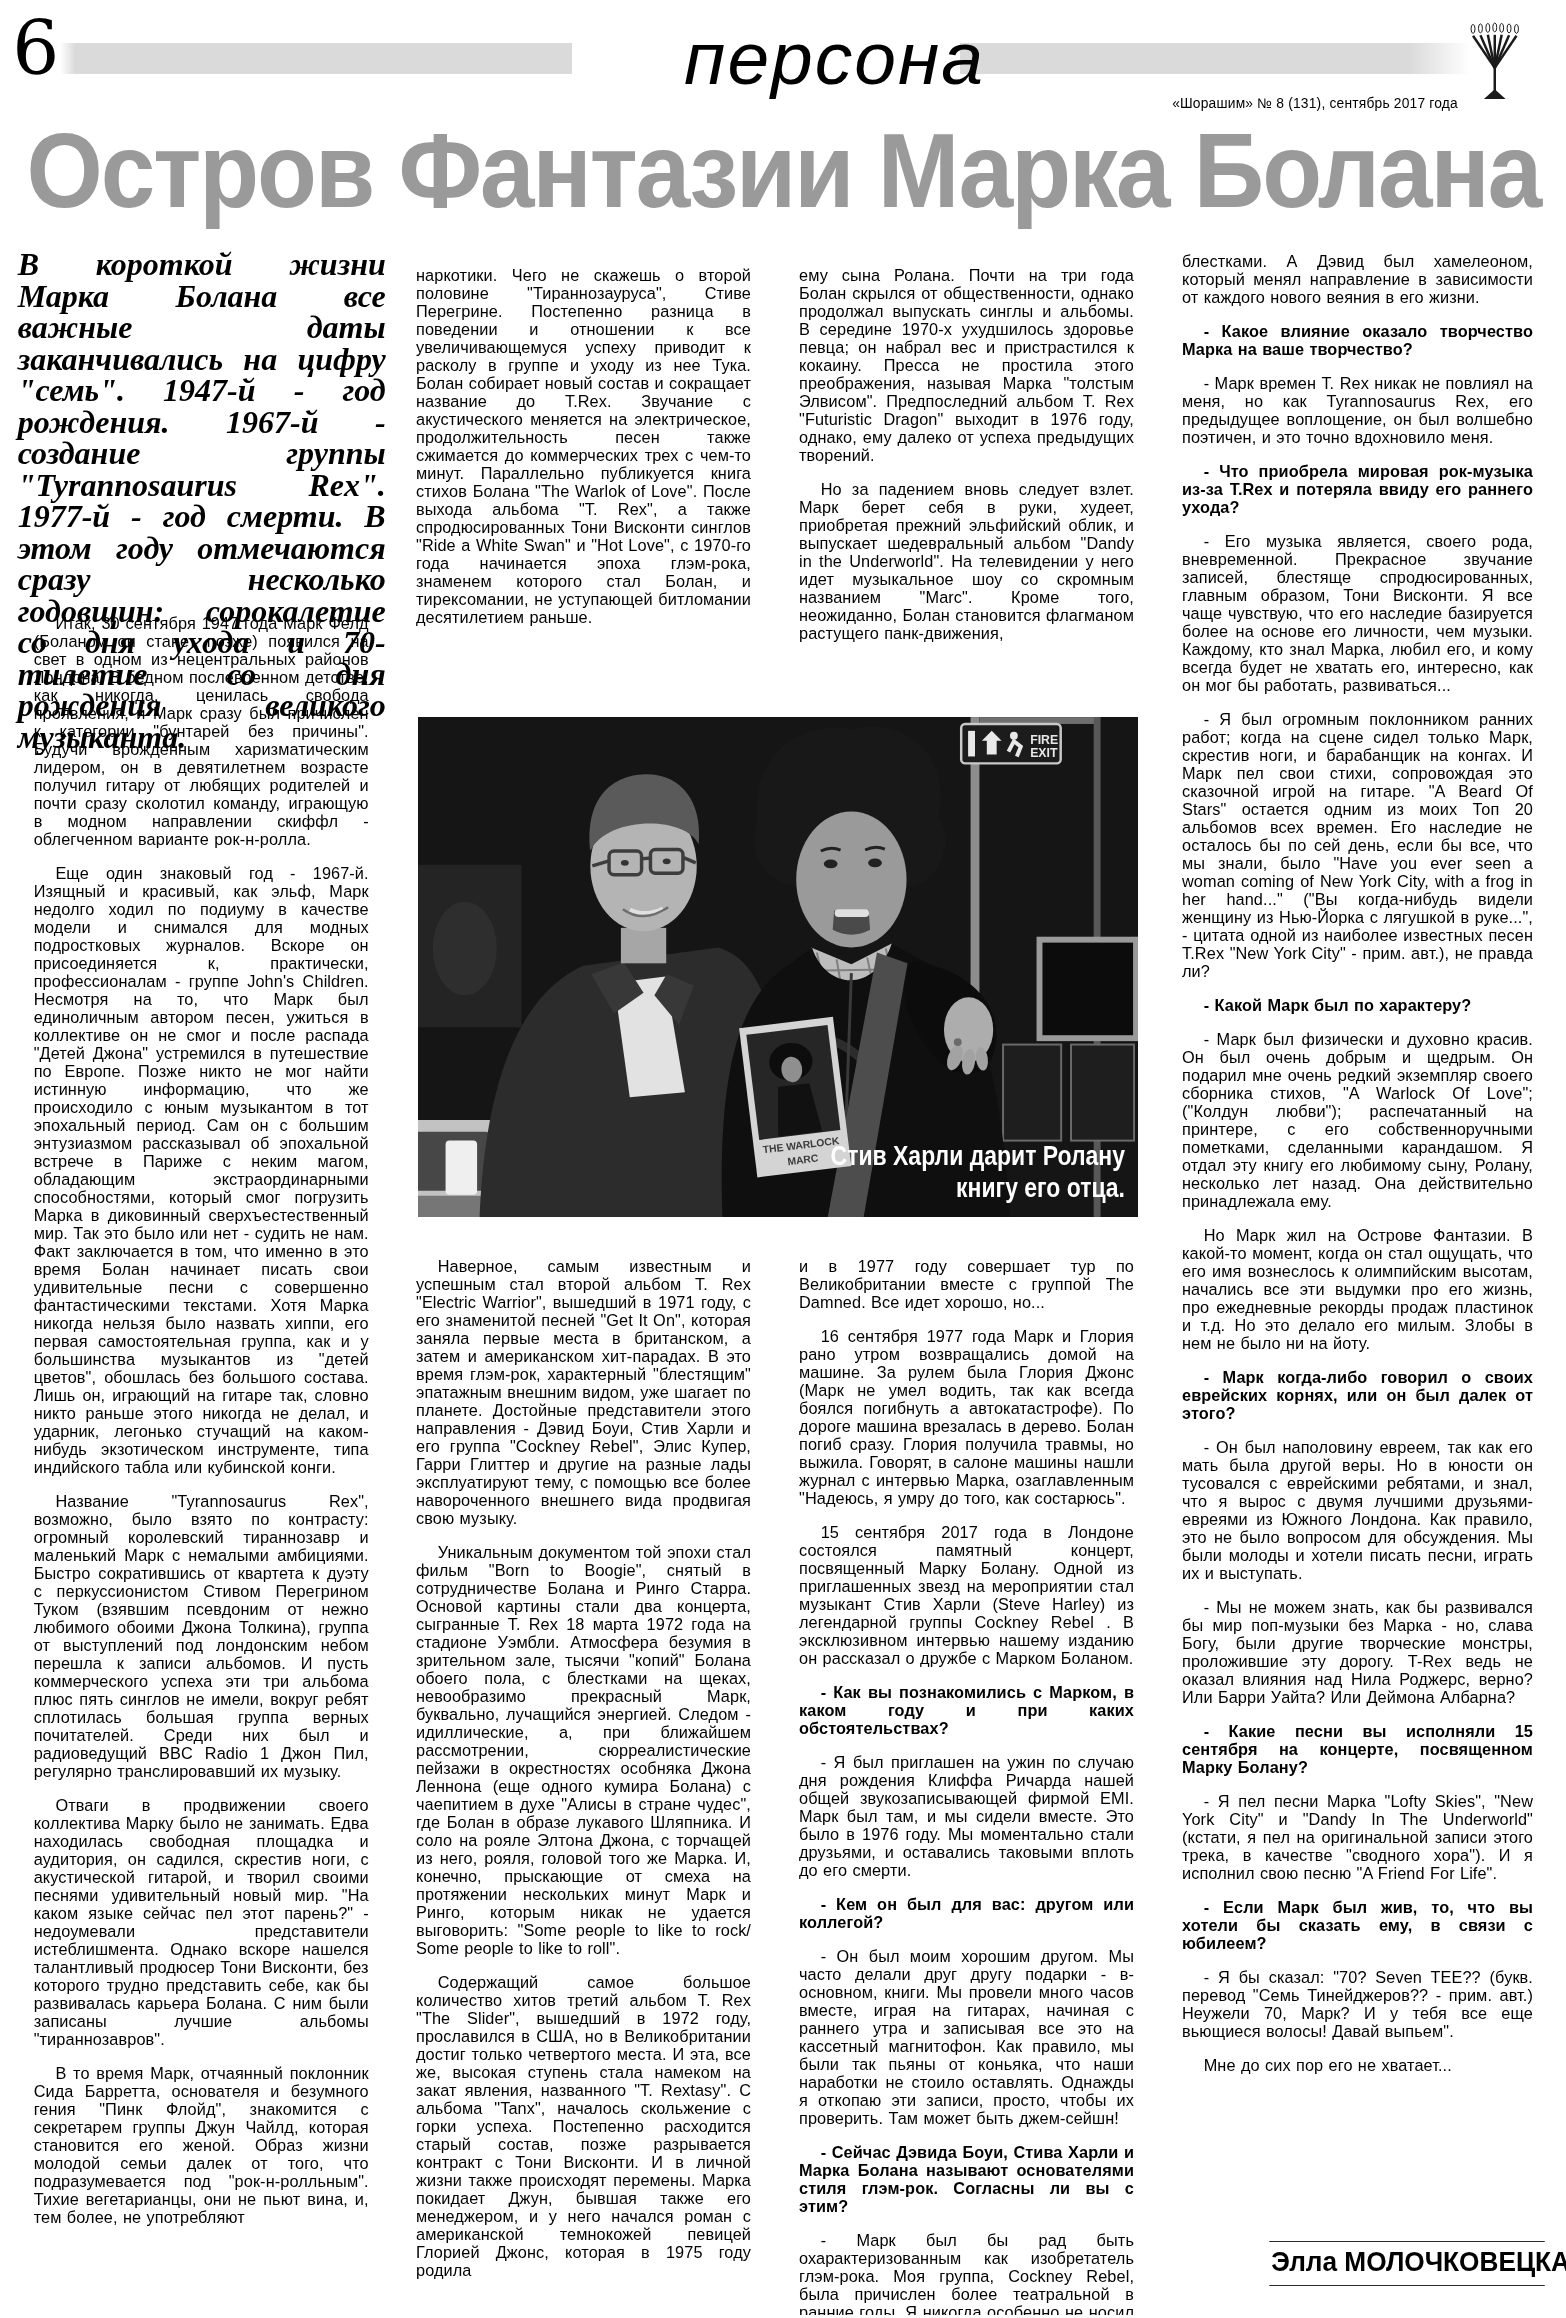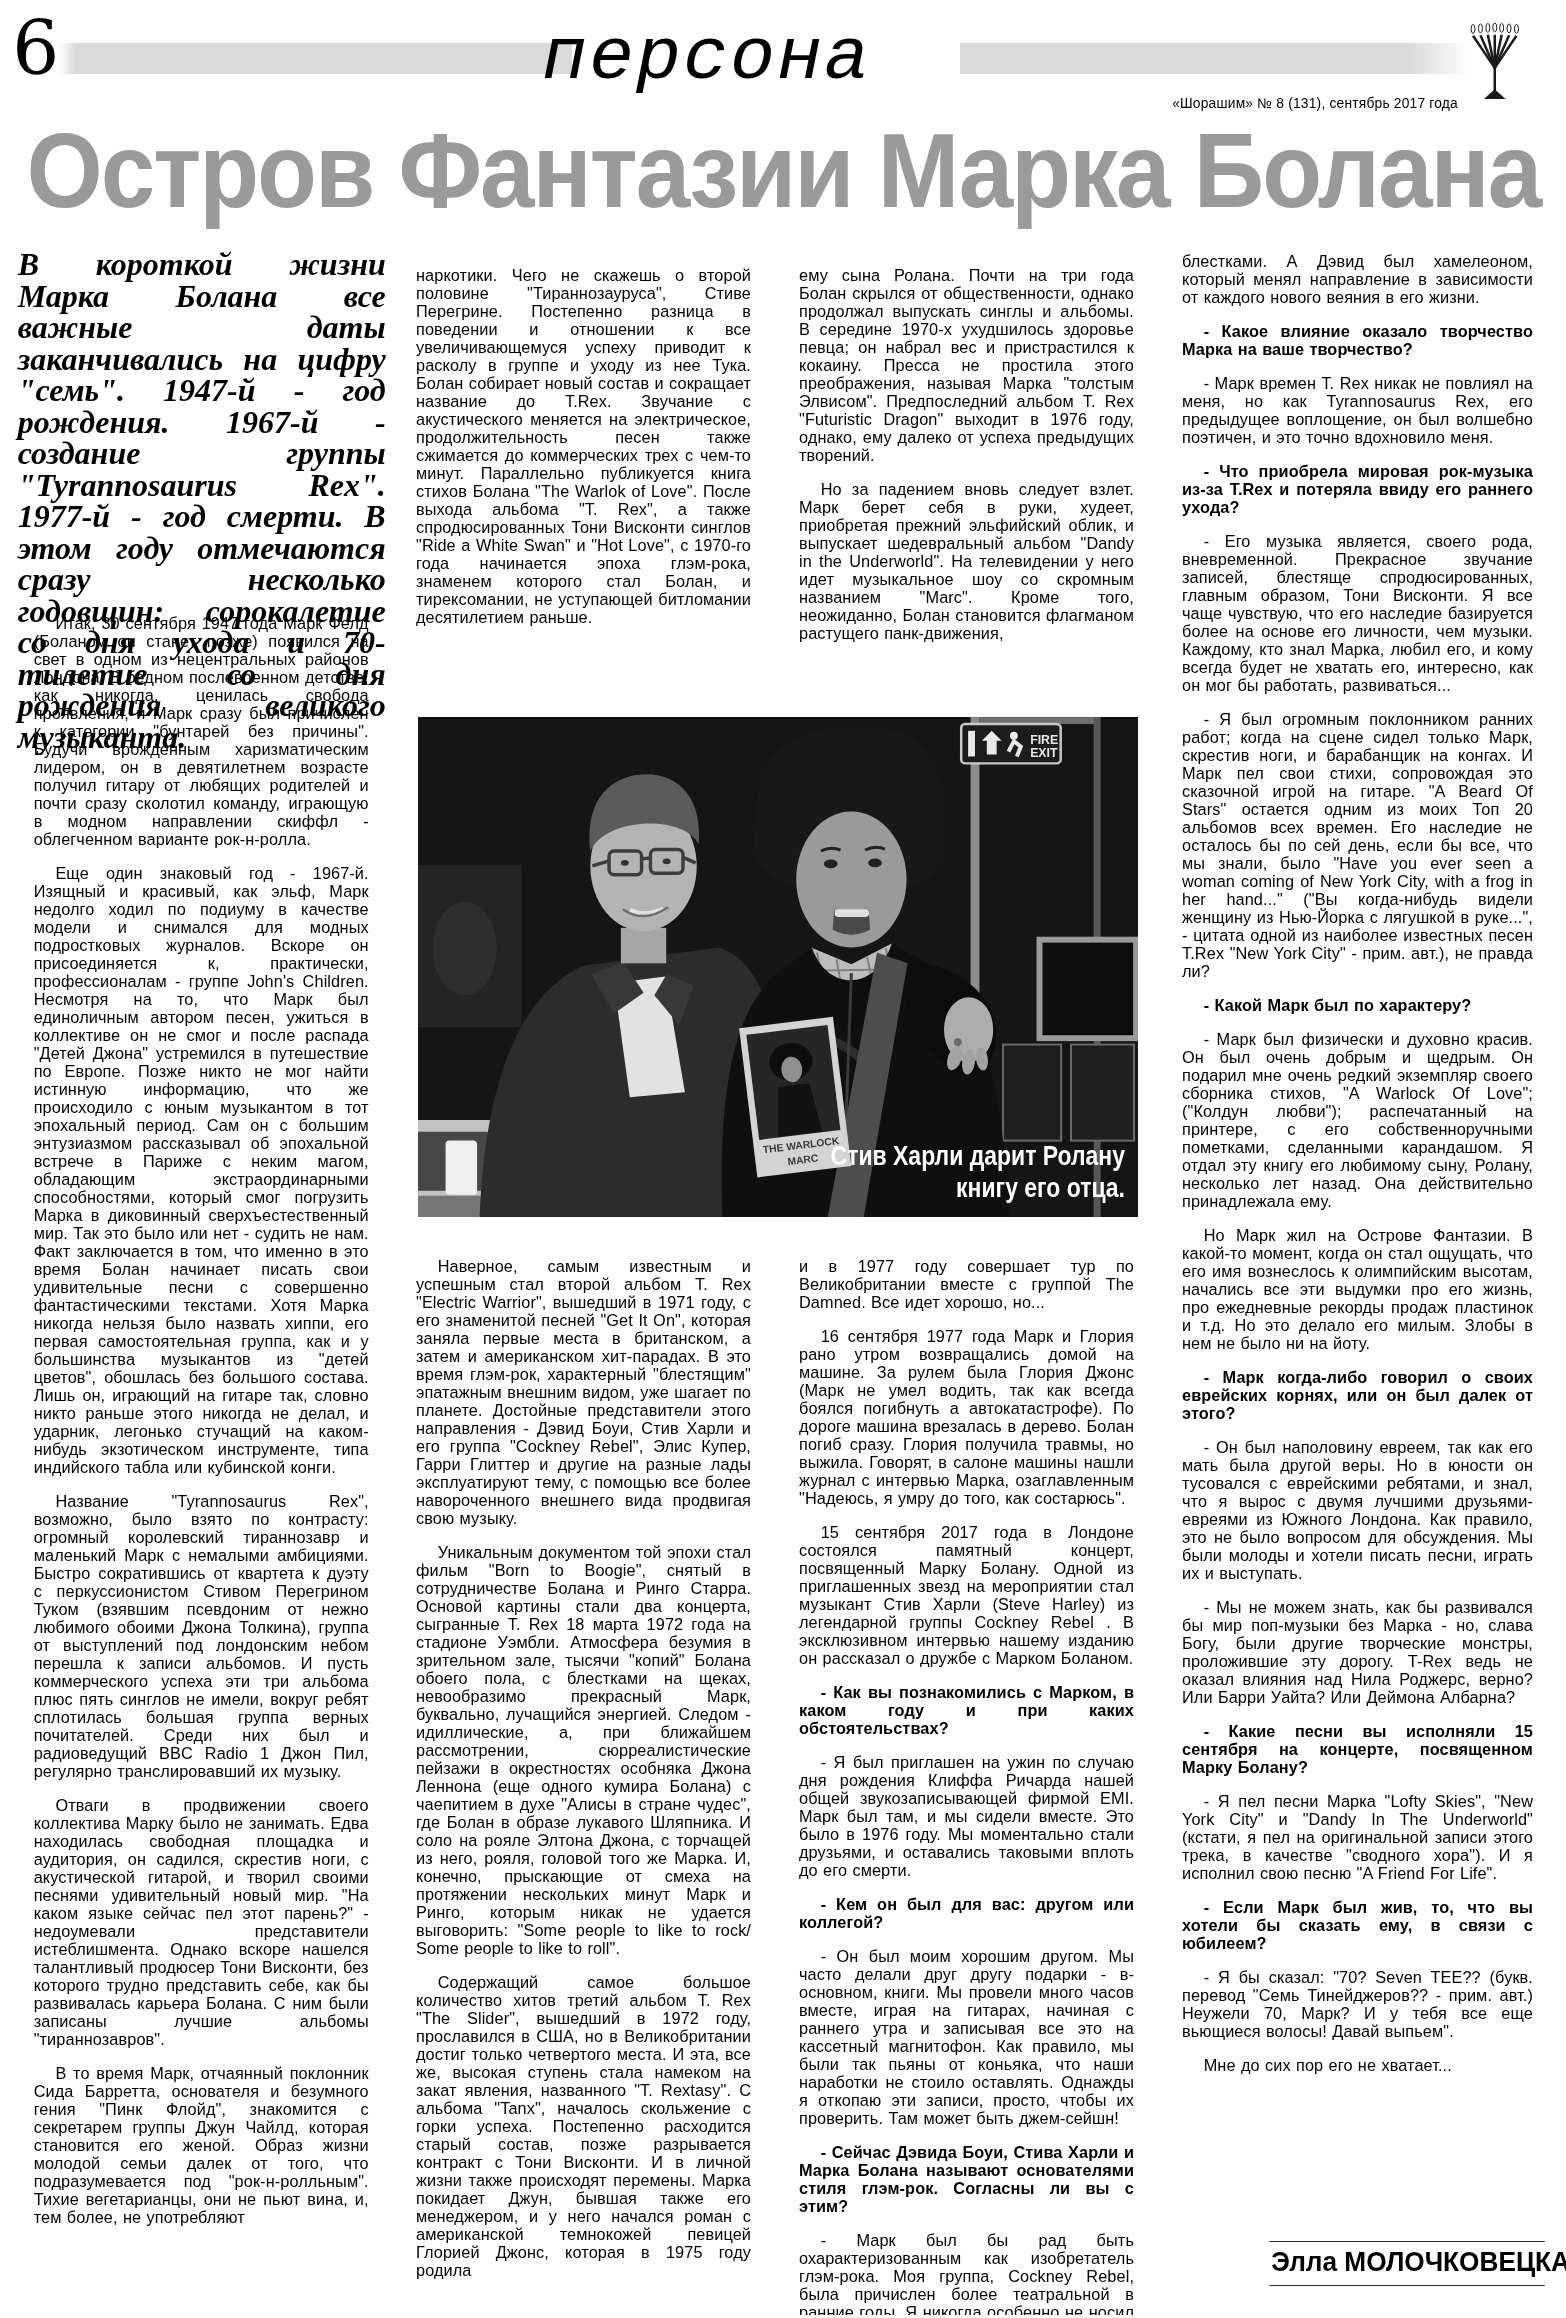--- a/index.html
+++ b/index.html
@@ -4,22 +4,22 @@
 <style>
   html,body{margin:0;padding:0;background:#e8e8e8;}
   #page{position:relative;width:1566px;height:2319px;background:#ffffff;overflow:hidden;
         font-family:"Liberation Sans",sans-serif;color:#000;}
   
   .page-number{position:absolute;left:12.3px;top:10.8px;font-family:"DejaVu Serif",serif;
         font-size:74px;line-height:1;font-weight:400;}
   .bar{position:absolute;top:43px;height:30.5px;background:#dadada;}
   .bar.left{left:60px;width:512px;background:linear-gradient(90deg,rgba(218,218,218,0) 0,#dadada 3%,#dadada 100%);}
   .bar.right{left:960px;width:510px;background:linear-gradient(90deg,#dadada 0,#dadada 88%,rgba(218,218,218,0) 100%);}
-  .section-title{position:absolute;left:542px;top:20.7px;width:443px;text-align:left;
-        font-family:Liberation Mono, monospace;font-style:italic;font-size:75px;line-height:1;letter-spacing:2px;}
+  .section-title{position:absolute;left:542px;top:20.7px;width:443px;text-align:right;
+        font-family:Liberation Sans, sans-serif;font-style:italic;font-size:75px;line-height:1;letter-spacing:2px;}
   .issue-info{position:absolute;left:1123px;top:72px;width:335px;text-align:right;font-size:13.8px;letter-spacing:0.2px;margin-top:24px;}
   .menorah{position:absolute;left:1469px;top:20.7px;}
   
   .headline{position:absolute;left:14.8px;top:117px;width:1537px;text-align:center;
         font-size:98px;font-weight:700;color:#9a9a9a;letter-spacing:-2px;white-space:nowrap;
         transform:scaleY(1.08);transform-origin:top center;line-height:1;}
   
   .intro{position:absolute;left:17.7px;top:249px;width:368px;
         font-family:"Liberation Serif",serif;font-weight:700;font-style:italic;
         font-size:32px;line-height:31.5px;text-align:justify;}

